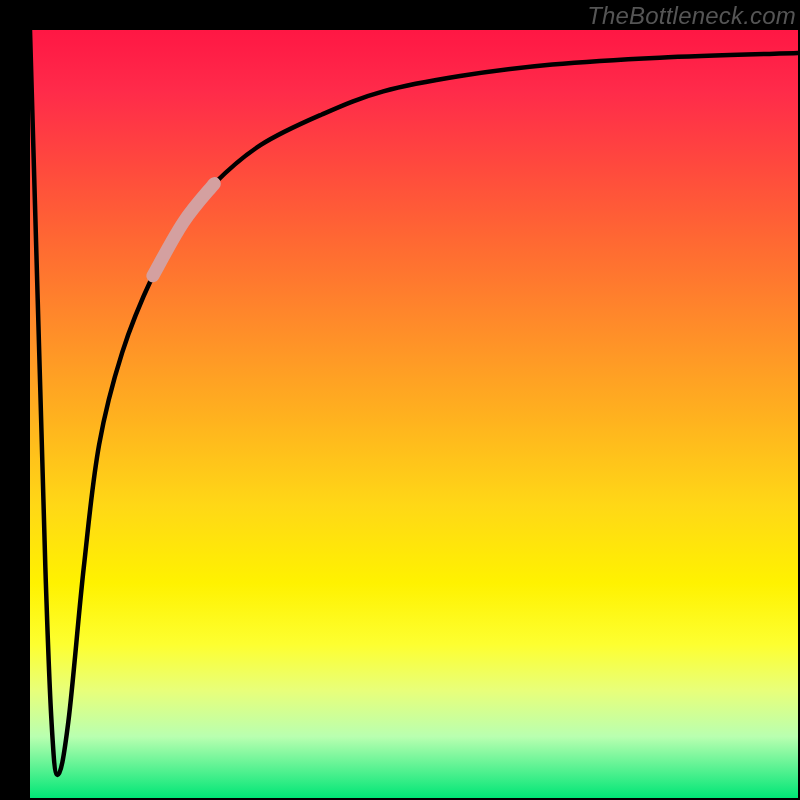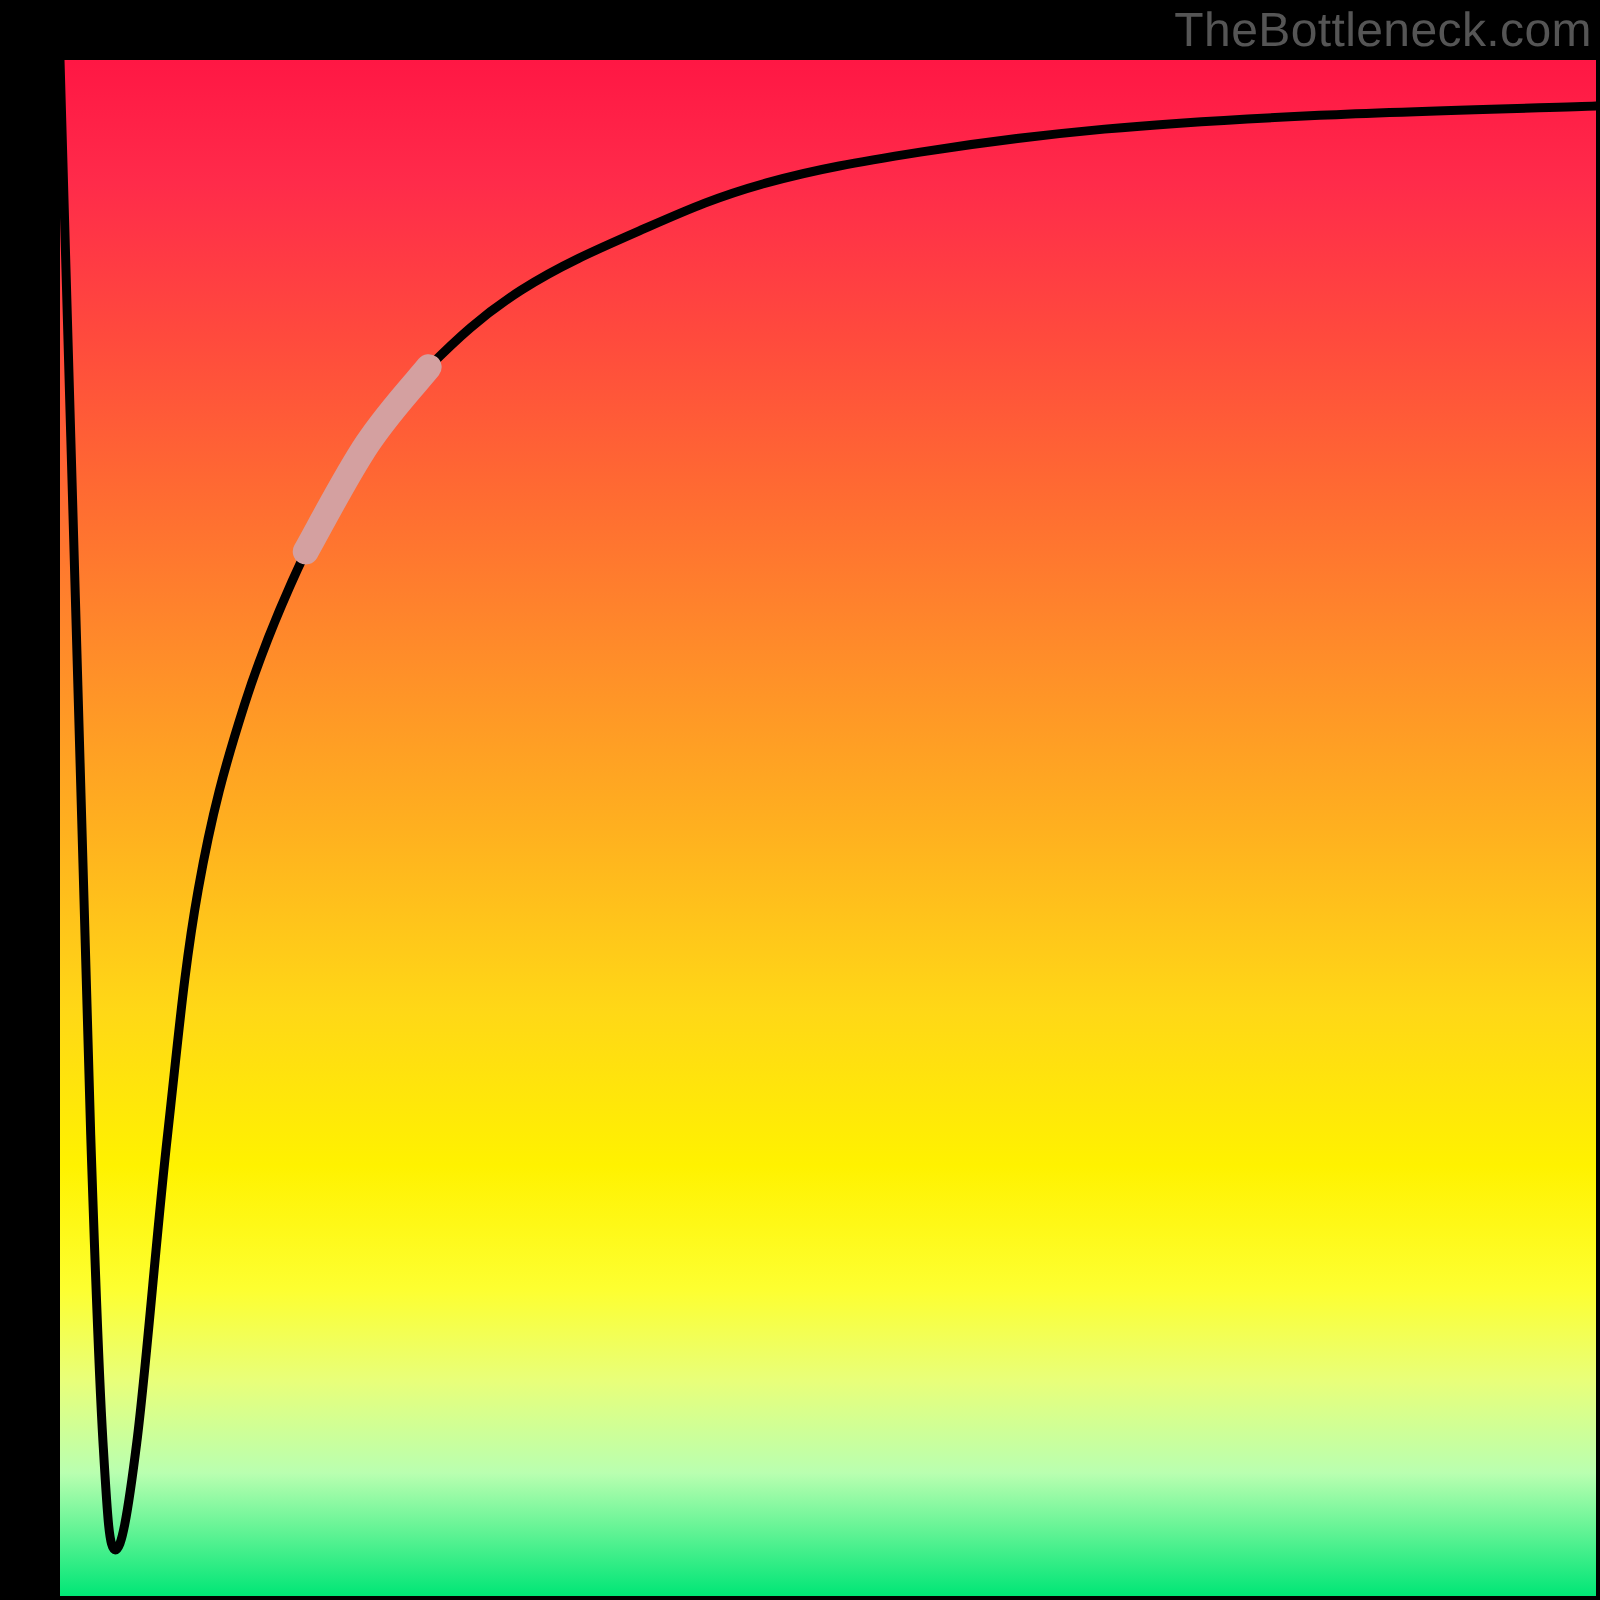--- a/index.html
+++ b/index.html
@@ -48,20 +48,21 @@
   }
   .watermark {
     position: absolute;
     right: 4px;
     top: 2px;
     color: #555;
     font-size: 24px;
     font-weight: 500;
     letter-spacing: 0.2px;
     user-select: none;
+    font-style: italic;
   }
 </style>
 </head>
 <body>
 
 <div class="frame">
   <div class="plot-area">
     <svg class="curve" viewBox="0 0 768 768" preserveAspectRatio="none">
       <path fill="none" stroke="#000000" stroke-width="4.5" stroke-linecap="round" d="M 0.00 0.00 C 1.38 48.38, 4.92 172.03, 7.68 268.80 C 10.44 365.57, 12.87 461.57, 15.36 537.60 C 17.85 613.63, 19.29 653.88, 21.50 691.20 C 23.72 728.52, 24.61 744.96, 27.65 744.96 C 30.69 744.96, 33.70 728.52, 38.40 691.20 C 43.10 653.88, 48.23 587.37, 53.76 537.60 C 59.29 487.83, 62.21 453.43, 69.12 414.72 C 76.03 376.01, 82.48 352.97, 92.16 322.56 C 101.84 292.15, 111.82 269.26, 122.88 245.76 C 133.94 222.26, 142.54 208.59, 153.60 192.00 C 164.66 175.41, 170.50 167.42, 184.32 153.60 C 198.14 139.78, 211.05 127.64, 230.40 115.20 C 249.75 102.76, 269.72 94.16, 291.84 84.48 C 313.96 74.80, 328.40 68.35, 353.28 61.44 C 378.16 54.53, 399.67 50.92, 430.08 46.08 C 460.49 41.24, 486.30 37.88, 522.24 34.56 C 558.18 31.24, 585.52 29.72, 629.76 27.65 C 674.00 25.57, 743.12 23.87, 768.00 23.04"></path>
       <path fill="none" stroke="#d4a0a0" stroke-width="13" stroke-linecap="round" d="M 122.88 245.76 C 128.41 236.08, 142.54 208.59, 153.60 192.00 C 164.66 175.41, 178.79 160.51, 184.32 153.60"></path>

